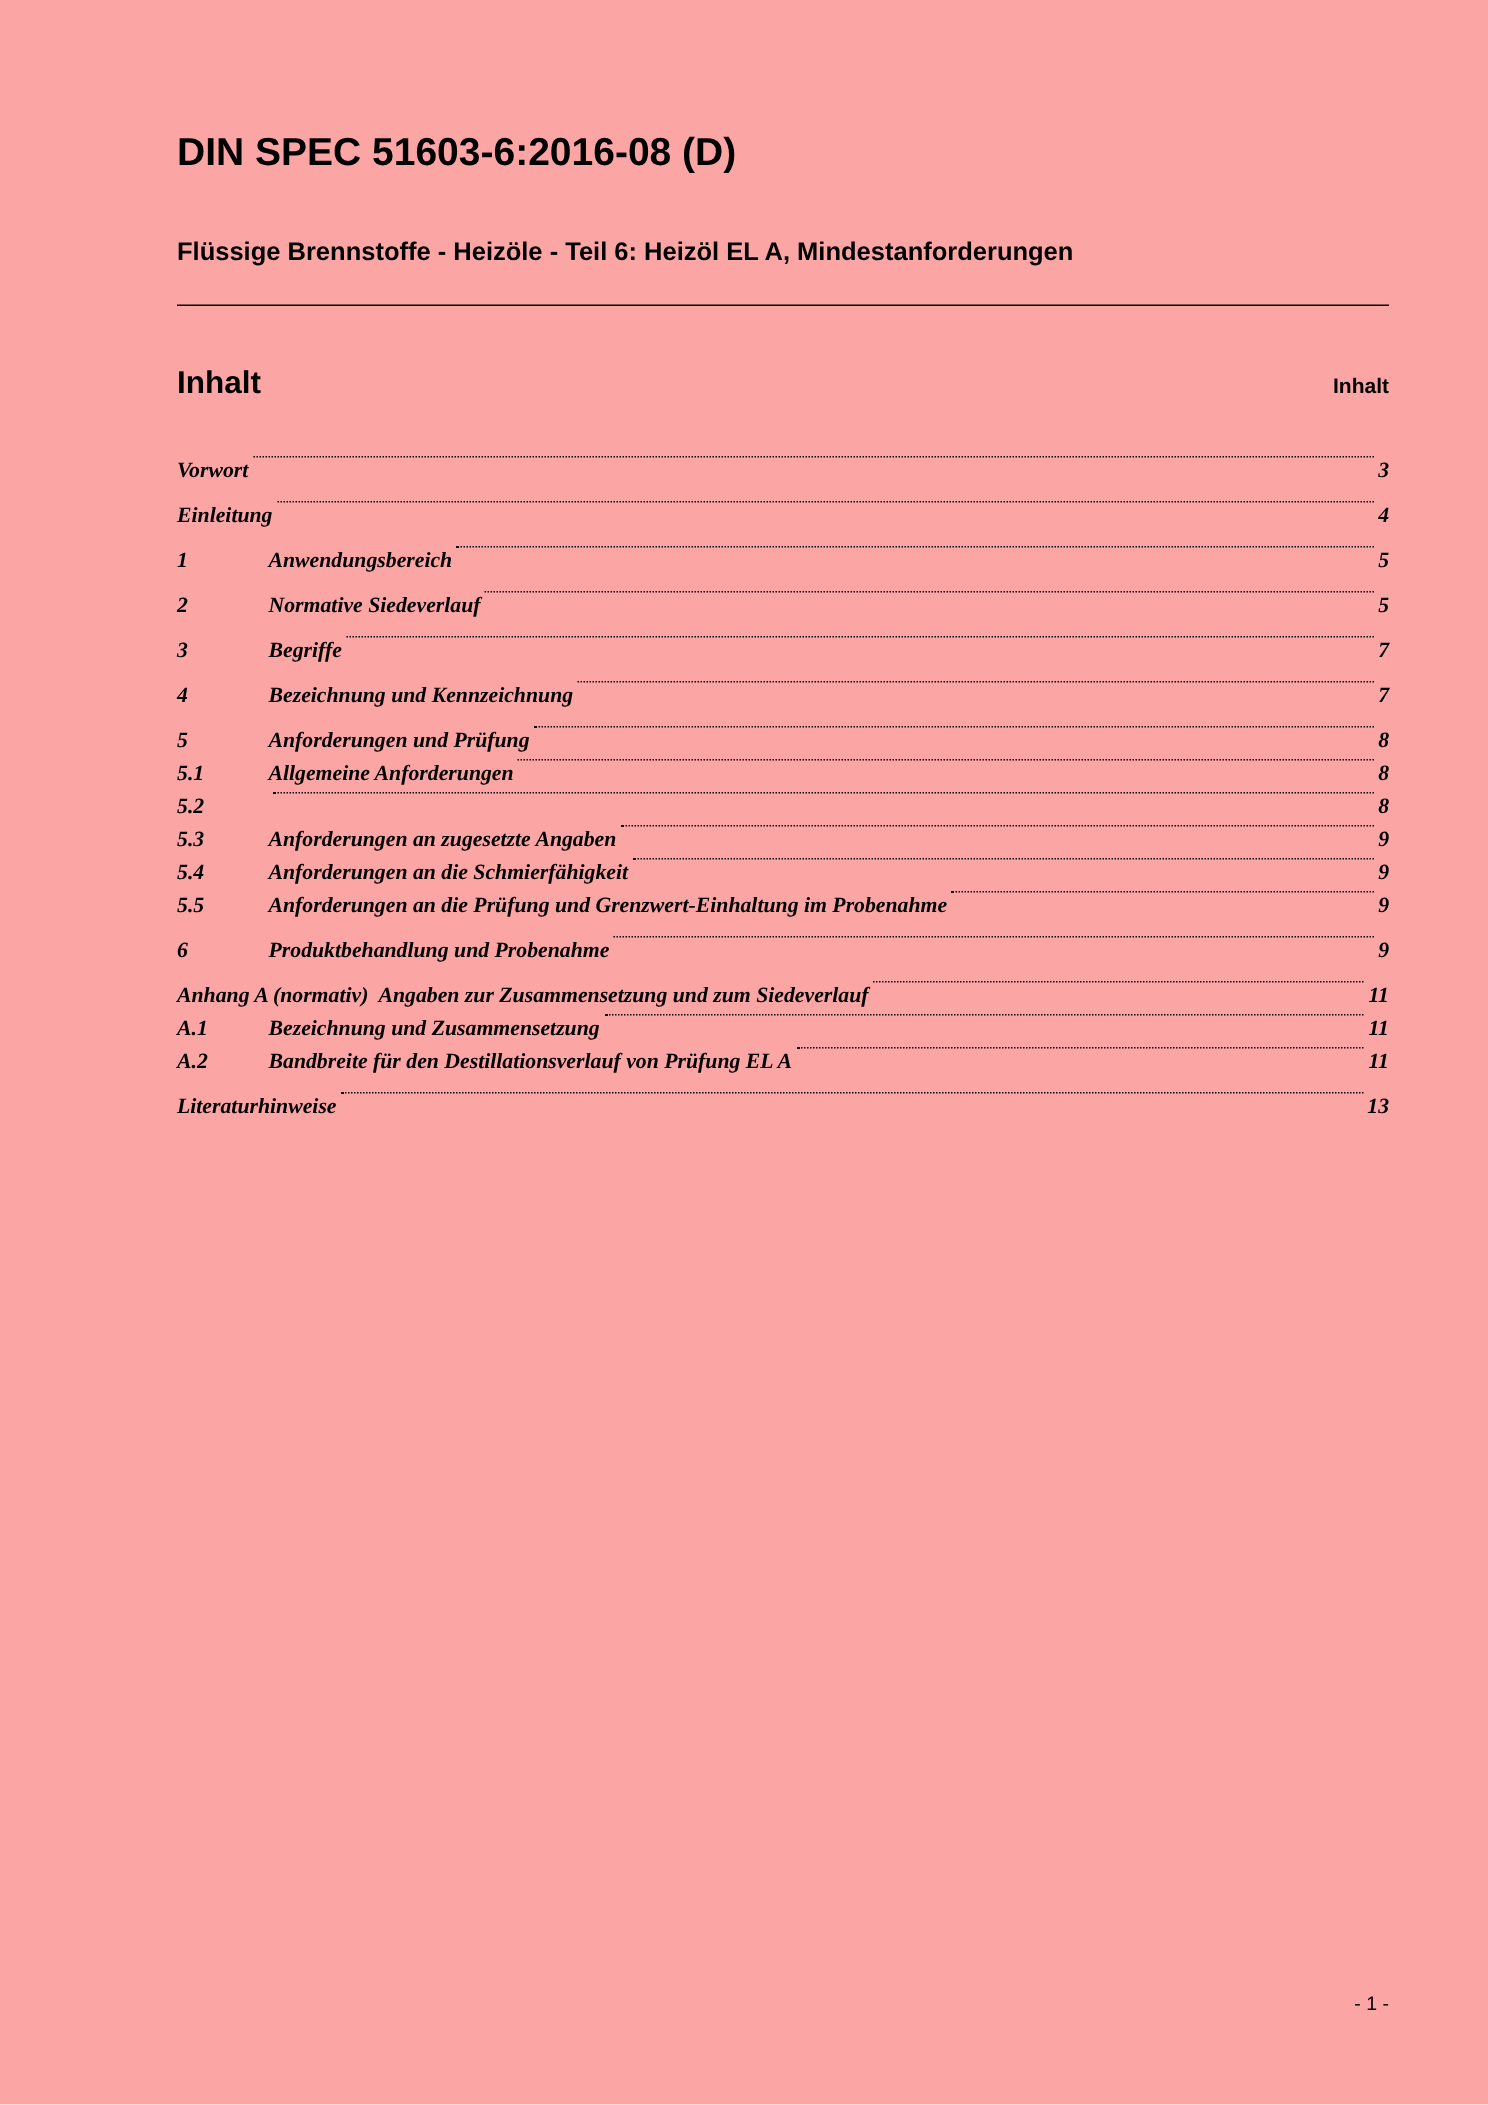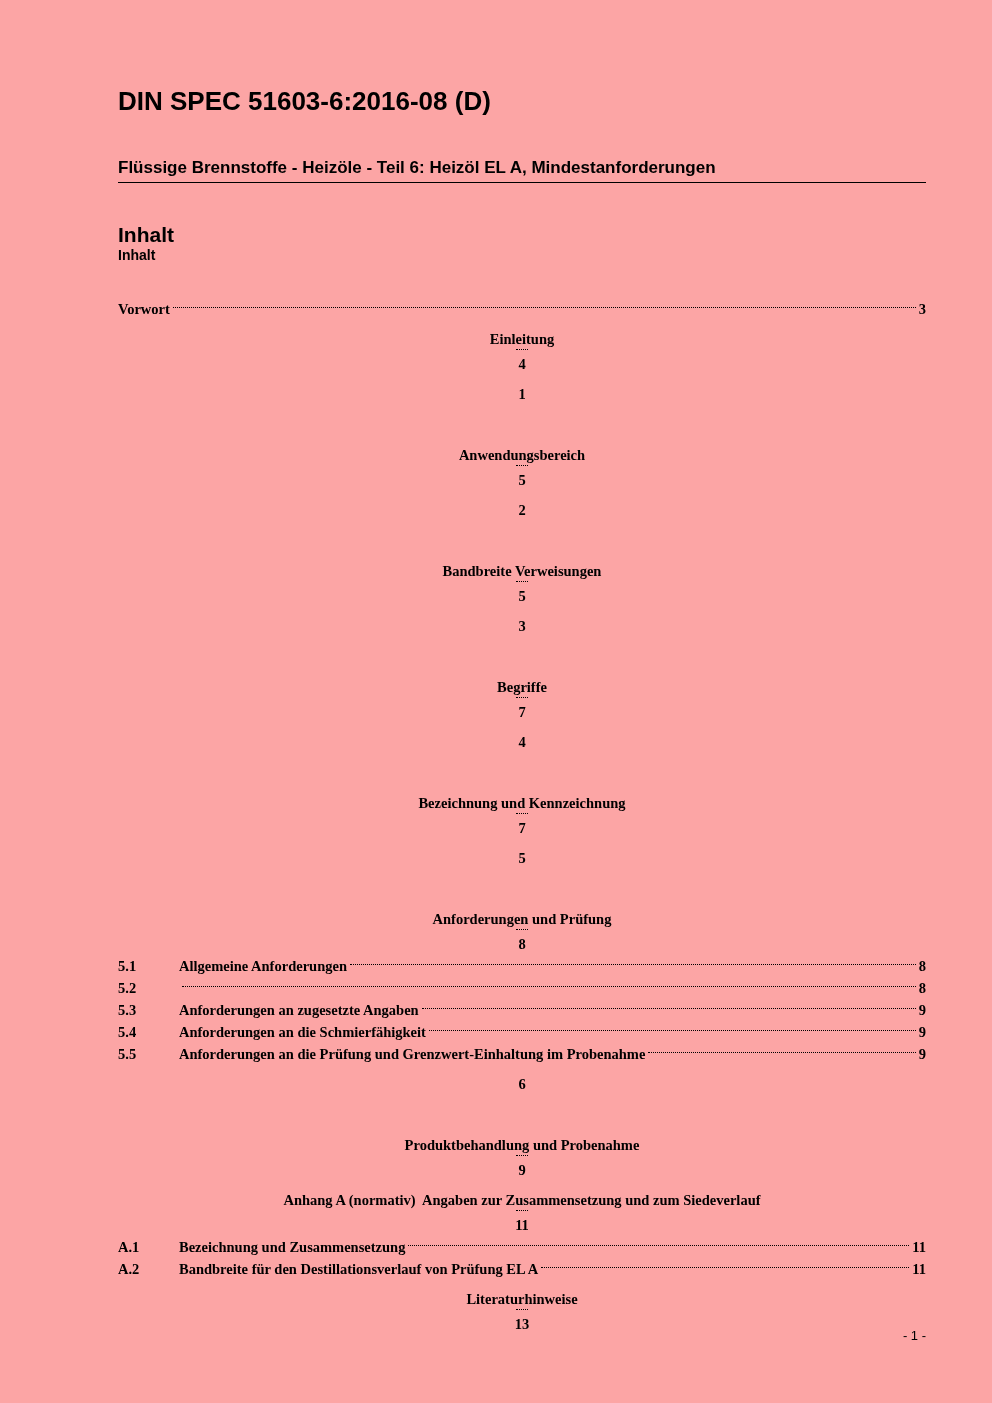--- a/index.html
+++ b/index.html
@@ -18,48 +18,48 @@
     margin-top:84px;
     font-size:26px;
     font-weight:bold;
     line-height:30px;
   }
   .doc-title {
     margin-top:42px;
     font-size:17px;
     font-weight:bold;
     line-height:20px;
-    padding-bottom:4px;
+    padding-bottom:25px;
     border-bottom:1.5px solid #000;
   }
 
   .inhalt-row {
     margin-top:40px;
     display:flex;
     justify-content:space-between;
     align-items:baseline;
-    flex-direction:column;
   }
   .inhalt { font-size:21px; font-weight:bold; }
   .seite  { font-size:14px; font-weight:bold; }
 
   .toc {
     margin-top:36px;
     font-family:"Liberation Serif","DejaVu Serif",serif;
     font-weight:bold;
     font-size:14.5px;
     color:#000;
   }
   .row {
     display:flex;
-    align-items:center;
+    align-items:flex-start;
     line-height:20px;
     margin-top:2px;
-  }
-  .row.major { margin-top:10px;flex-direction:column; }
+    font-style:italic;
+  }
+  .row.major { margin-top:10px; }
   .num { flex:0 0 61px; }
   .lbl { flex:0 1 auto; white-space:pre-wrap; }
   .dots {
     flex:1 1 auto;
     min-width:12px;
     border-bottom:1.5px dotted #000;
     margin:0 3px 4px 3px;
   }
   .pg { flex:0 0 auto; }
 
@@ -102,21 +102,21 @@
 
       <div class="row major">
         <span class="num">1</span>
         <span class="lbl">Anwendungsbereich</span>
         <span class="dots"></span>
         <span class="pg">5</span>
       </div>
 
       <div class="row major">
         <span class="num">2</span>
-        <span class="lbl">Bandbreite Verweisungen</span>
+        <span class="lbl">Normative Siedeverlauf</span>
         <span class="dots"></span>
         <span class="pg">5</span>
       </div>
 
       <div class="row major">
         <span class="num">3</span>
         <span class="lbl">Begriffe</span>
         <span class="dots"></span>
         <span class="pg">7</span>
       </div>

